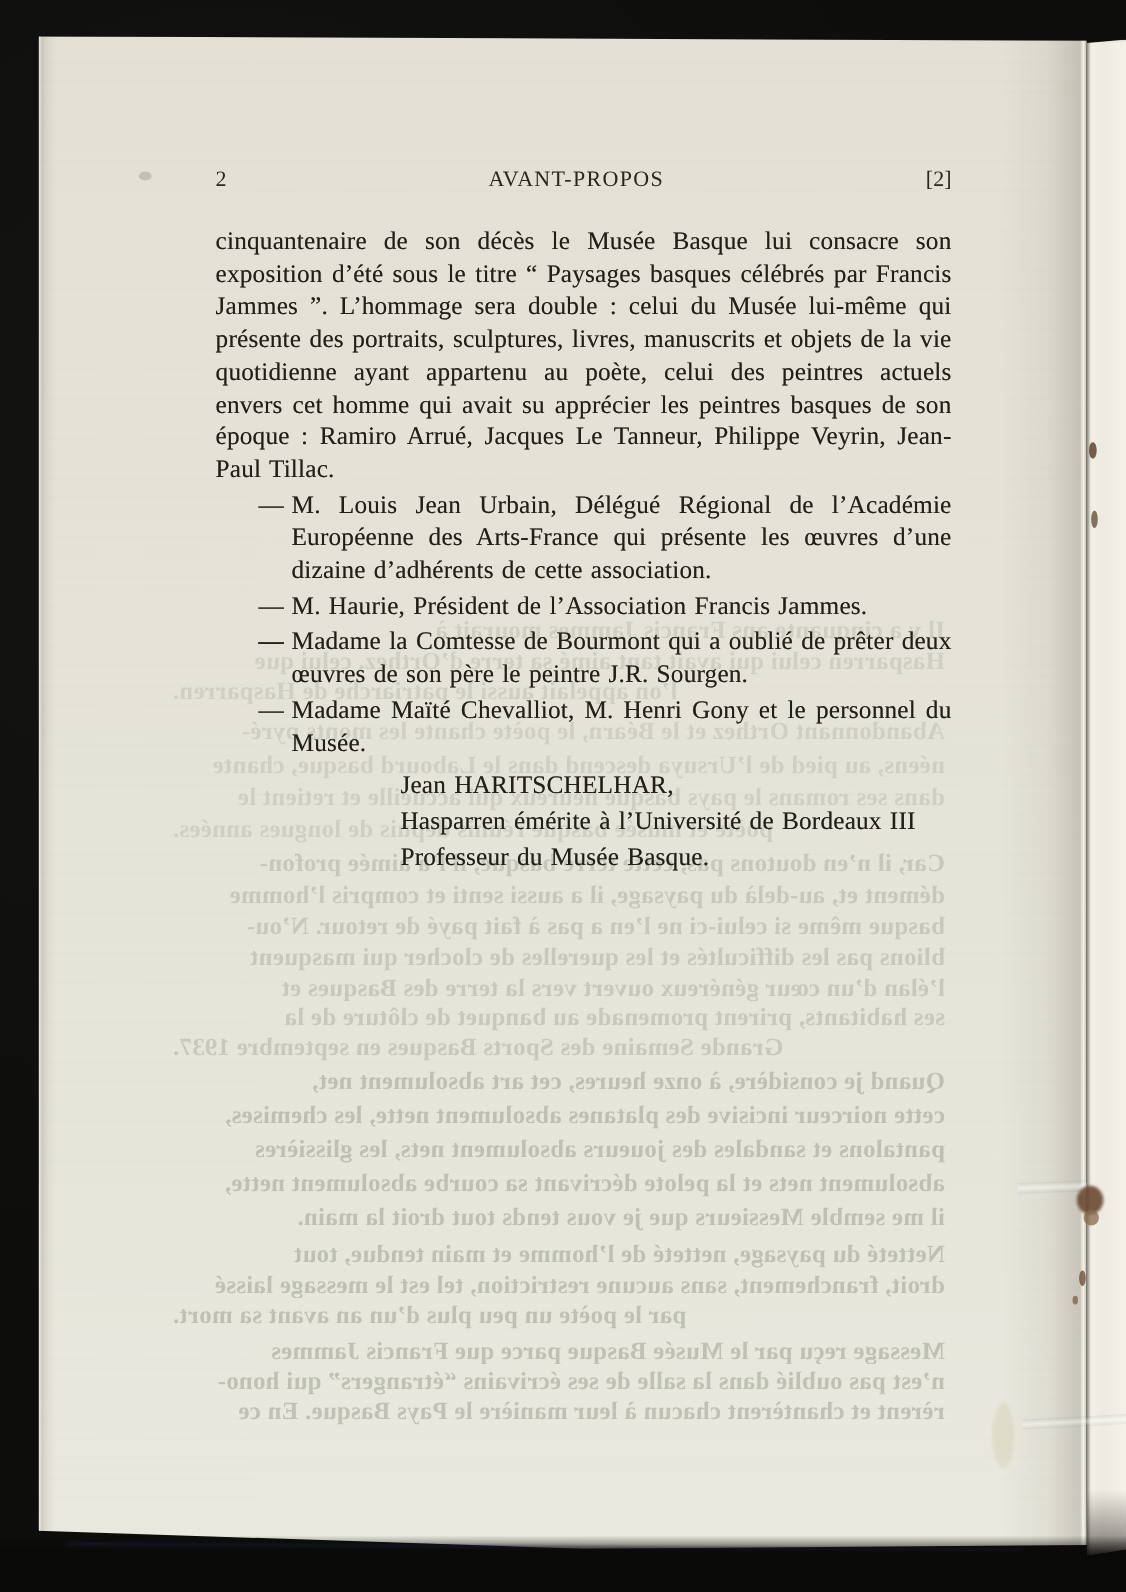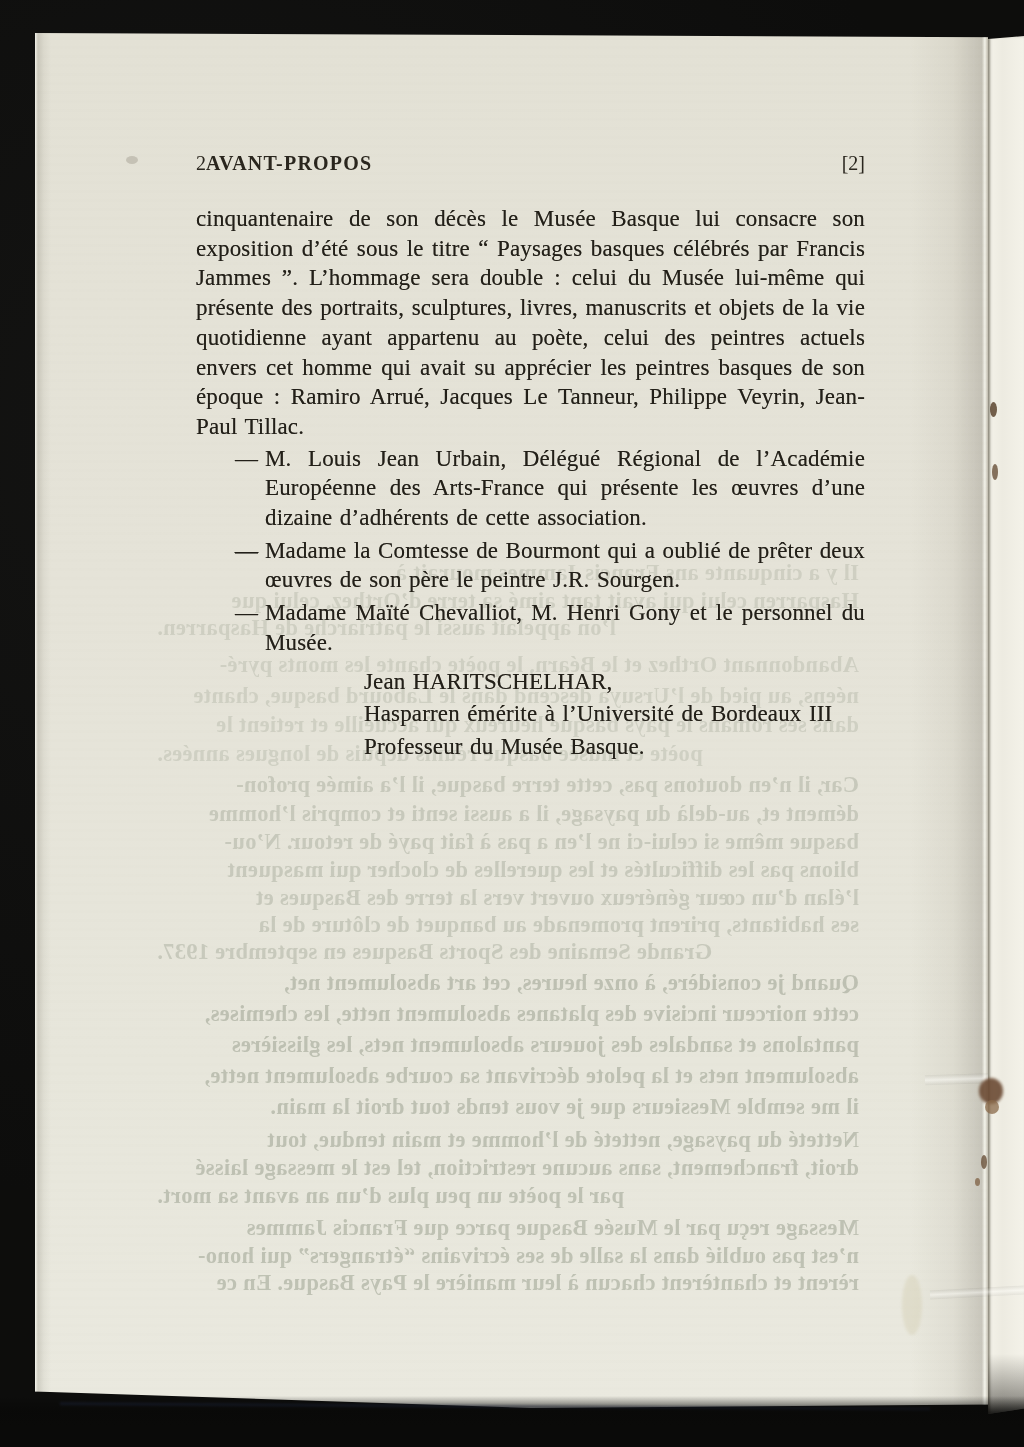--- a/index.html
+++ b/index.html
@@ -22,21 +22,21 @@
         background:linear-gradient(90deg,rgba(255,255,250,.5) 0,rgba(90,85,70,.18) 3px,
                    rgba(90,85,70,.06) 9px,transparent 16px);}
   .grain{position:absolute;inset:0;pointer-events:none;opacity:.5;
         background:
           repeating-linear-gradient(90deg,rgba(255,255,255,.03) 0 2px,transparent 2px 7px),
           repeating-linear-gradient(0deg,rgba(120,115,95,.02) 0 3px,transparent 3px 9px);}
   
   .header{position:absolute;left:161px;top:119px;width:669px;z-index:3;
           display:grid;grid-template-columns:auto 1fr auto;align-items:baseline;
           font-size:20px;color:#2a261e;}
-  .header .title{text-align:left;letter-spacing:1.2px;font-weight:bold;}
+  .header .title{text-align:center;letter-spacing:1.2px;}
   
   .text-col{position:absolute;left:161px;top:171px;width:669px;z-index:3;
             font-size:23px;line-height:29.7px;color:#221f18;
             text-align:justify;word-spacing:1.5px;letter-spacing:.15px;
             text-shadow:0 0 .4px rgba(30,26,18,.55);}
   .text-col p{margin:0;}
   .p2{text-indent:42px;}
   .li{position:relative;padding-left:69px;margin:2px 0 3px;}
   .li .bullet{position:absolute;left:39px;top:0;}
   .sig{margin:8px 0 0 168px;width:500px;text-align:left;line-height:32.5px;}
@@ -154,20 +154,21 @@
 
     <div class="text-col">
       <p class="p1">cinquantenaire de son décès le Musée Basque lui consacre son exposition d’été sous le titre “ Paysages basques célébrés par Francis Jammes ”. L’hommage sera double : celui du Musée lui-même qui présente des portraits, sculptures, livres, manuscrits et objets de la vie quotidienne ayant appartenu au poète, celui des peintres actuels envers cet homme qui avait su apprécier les peintres basques de son époque : Ramiro Arrué, Jacques Le Tanneur, Philippe Veyrin, Jean-Paul Tillac.</p>
 
       <div class="li">
         <span class="bullet">—</span>
         <span>M. Louis Jean Urbain, Délégué Régional de l’Académie Européenne des Arts-France qui présente les œuvres d’une dizaine d’adhérents de cette association.</span>
       </div>
       <div class="li">
         <span class="bullet">—</span>
+        <span>M. Haurie, Président de l’Association Francis Jammes.</span>
       </div>
       <div class="li">
         <span class="bullet">—</span>
       </div>
       <div class="li">
         <span class="bullet">—</span>
         <span>Madame la Comtesse de Bourmont qui a oublié de prêter deux œuvres de son père le peintre J.R. Sourgen.</span>
       </div>
       <div class="li">
         <span class="bullet">—</span>

